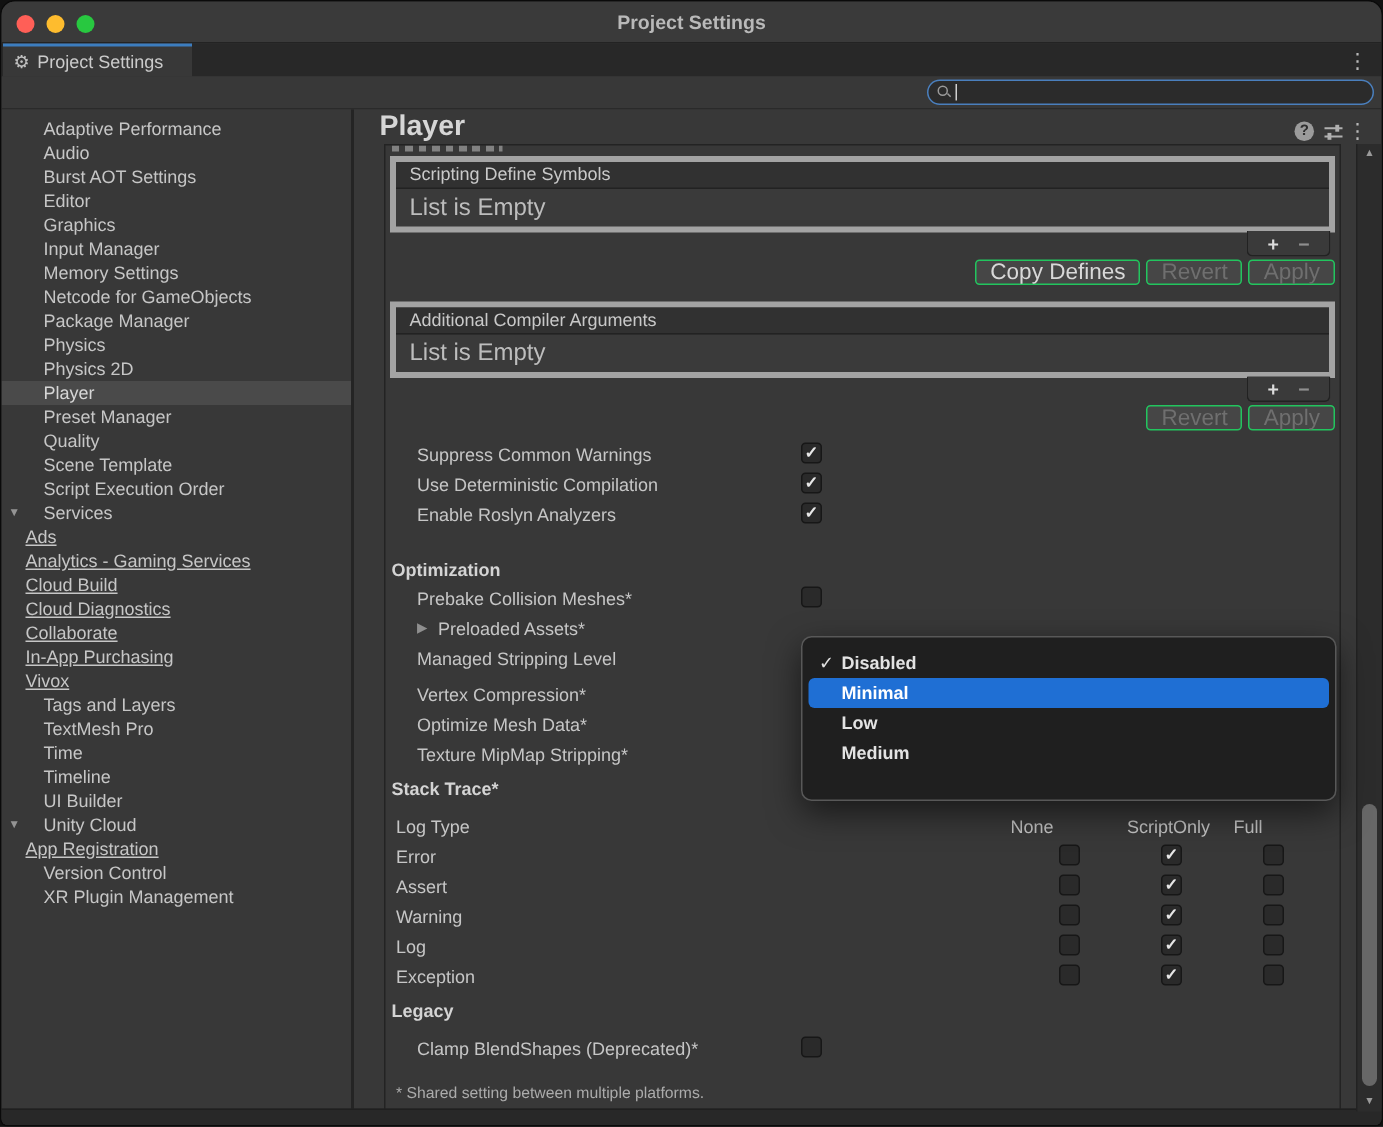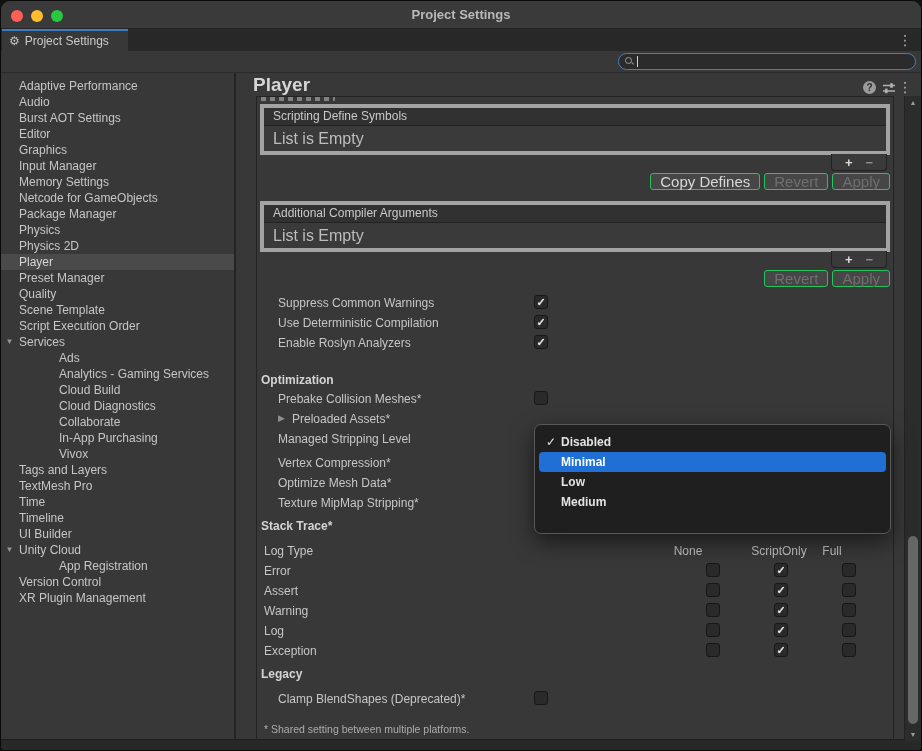--- a/index.html
+++ b/index.html
@@ -63,24 +63,24 @@
     background: #9a9a9a; transform: rotate(45deg);
   }
   .caret { width: 1px; height: 11px; background: #d0d0d0; }
   
   .sidebar {
     position: absolute; left: 0; top: 72px; width: 233px; bottom: 11px;
     background: #383838; padding-top: 5px; overflow: hidden;
   }
   .side-item {
     position: relative; height: 16px; line-height: 16px;
-    font-size: 12px; color: #c6c6c6; padding-left: 18px; white-space: nowrap;
+    font-size: 12px; color: #c6c6c6; padding-left: 28px; white-space: nowrap;
     cursor: default;
   }
-  .side-item.ind { padding-left: 58px; }
+  .side-item.ind { padding-left: 16px; text-decoration: underline; }
   .side-item.sel { background: #4a4a4a; color: #d6d6d6; }
   .side-item .fold {
     position: absolute; left: 3px; top: 0; width: 11px; text-align: center;
     font-size: 8px; color: #949494; display: none;
   }
   .side-item.has-fold .fold { display: block; }
   .divider { position: absolute; left: 233px; top: 72px; width: 2px; bottom: 0; background: #242424; }
   
   .main { position: absolute; left: 235px; top: 72px; right: 0; bottom: 11px; background: #383838; }
   .page-title {

